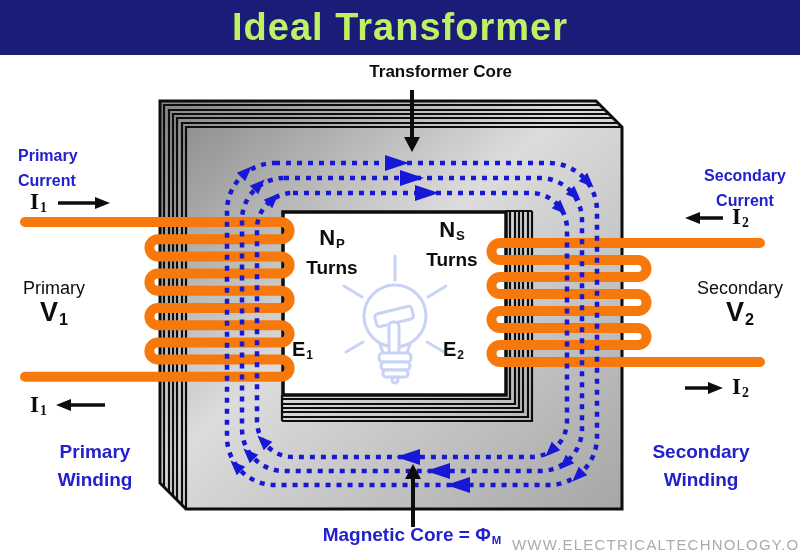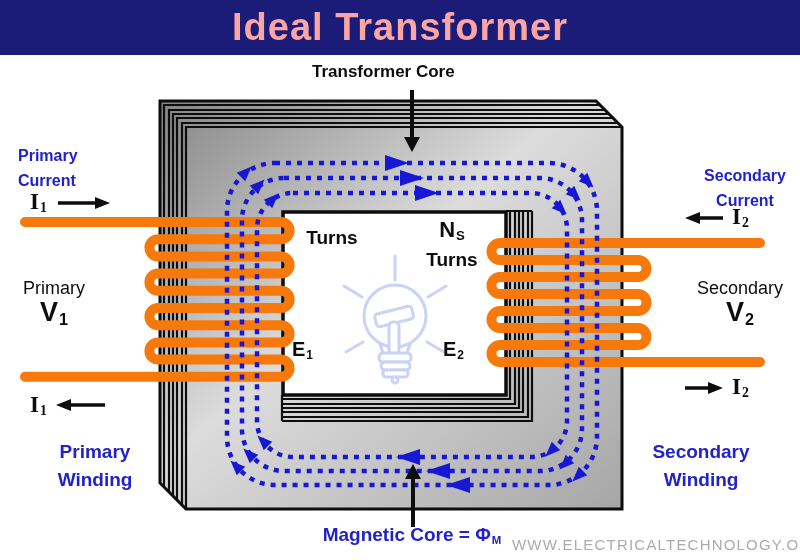--- a/index.html
+++ b/index.html
@@ -1,27 +1,27 @@
 <!DOCTYPE html>
 <html><head>
 <meta charset="utf-8">
 <style>
   html,body{margin:0;padding:0;background:#fff;}
   .stage{position:relative;width:800px;height:560px;background:#ffffff;overflow:hidden;
          font-family:"Liberation Sans",sans-serif;color:#0d0d0d;}
   .titlebar{position:absolute;left:0;top:0;width:800px;height:55px;background:#1b1b78;
             display:flex;align-items:center;justify-content:center;}
-  .titlebar .t{color:#fca5a5;font-size:38px;font-weight:700;letter-spacing:1px;}
+  .titlebar .t{color:#bef264;font-size:38px;font-weight:700;letter-spacing:1px;}
   svg.diagram{position:absolute;left:0;top:0;z-index:1;}
   .lbl{position:absolute;z-index:2;}
   .blue{color:#2121cd;}
   .ctr{text-align:center;}
   .sub{font-size:0.6em;vertical-align:-0.25em;margin-left:1px;font-weight:inherit;}
   .serifI{font-family:"Liberation Serif",serif;font-weight:700;font-size:23px;}
-  .core-label{left:312px;top:62px;width:200px;text-align:left;font-size:17px;font-weight:700;}
+  .core-label{left:312px;top:62px;width:200px;text-align:right;font-size:17px;font-weight:700;}
   .prim-current{left:18px;top:143px;width:90px;font-size:16px;font-weight:600;line-height:25px;}
   .sec-current{left:695px;top:163px;width:100px;font-size:16px;font-weight:600;line-height:25px;text-align:center;}
   .i1-top{left:30px;top:189px;}
   .i1-bot{left:30px;top:392px;}
   .i2-top{left:732px;top:204px;}
   .i2-bot{left:732px;top:374px;}
   .side-group{font-size:18px;font-weight:500;line-height:24px;}
   .prim-v{left:6px;top:276px;width:96px;}
   .sec-v{left:683px;top:276px;width:114px;}
   .vsym{font-size:27px;font-weight:700;}
@@ -187,20 +187,21 @@
   </div>
   <div class="lbl i2-bot serifI">
     <span>I</span><span class="sub">2</span>
   </div>
   <div class="lbl sec-winding winding blue ctr">
     <div>Secondary</div>
     <div>Winding</div>
   </div>
 
   <div class="lbl np-block turns-block ctr">
+    <div class="nsym"><span>N</span><span class="sub">P</span></div>
     <div>Turns</div>
   </div>
   <div class="lbl ns-block turns-block ctr">
     <div class="nsym"><span>N</span><span class="sub">S</span></div>
     <div>Turns</div>
   </div>
   <div class="lbl e1 emf">
     <span>E</span><span class="sub">1</span>
   </div>
   <div class="lbl e2 emf">

